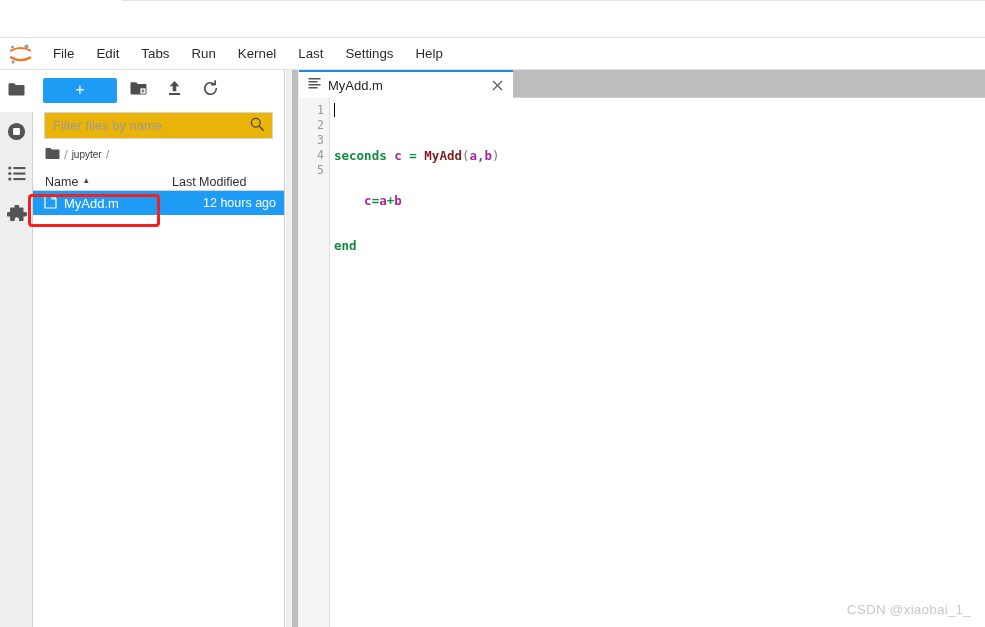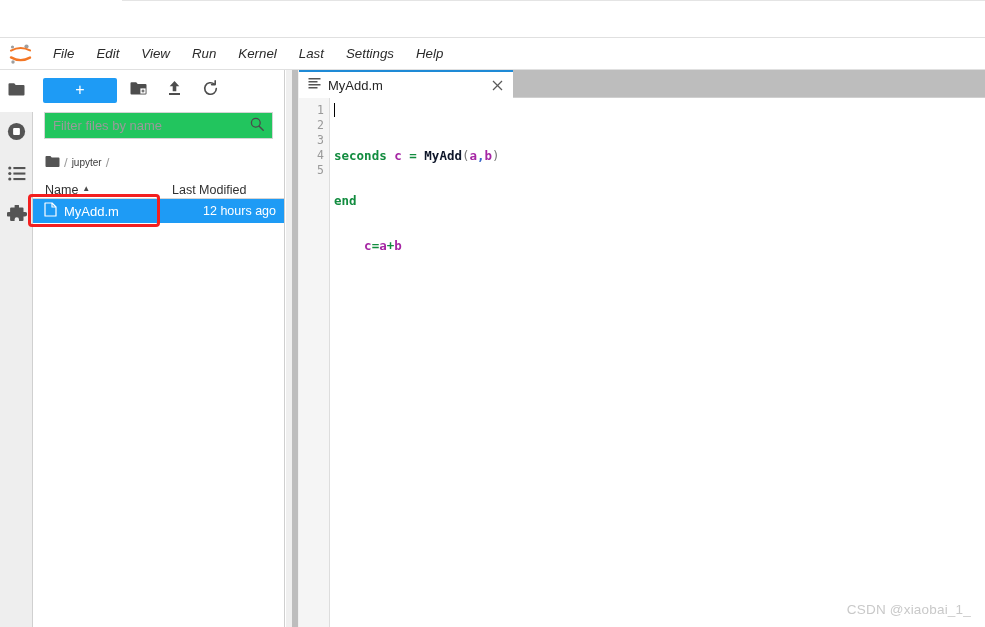--- a/index.html
+++ b/index.html
@@ -14,21 +14,21 @@
 
   
   .top-strip { position:absolute; left:0; top:0; width:985px; height:38px; background:#ffffff; }
   .top-strip-line { position:absolute; left:122px; top:0; width:863px; height:1px; background:#e4e4e4; }
   .top-strip-bottom { position:absolute; left:0; top:37px; width:985px; height:1px; background:#e0e0e0; }
 
   
   .menubar {
     position:absolute; left:0; top:38px; width:985px; height:32px;
     background:#ffffff; border-bottom:1px solid #e0e0e0;
-    display:flex; align-items:center;font-style:italic;
+    display:flex; align-items:center;
   }
   .jp-logo { width:34px; height:32px; position:relative; margin-left:4px; flex:0 0 auto; }
   .menu-items { display:flex; align-items:center; margin-left:4px; }
   .menu-item {
     font-size:13.3px; color:#2b2b2b; padding:3px 11px; cursor:default;
     white-space:nowrap; line-height:17px;
   }
 
   
   .activitybar {
@@ -51,21 +51,21 @@
   .btn-new {
     width:74px; height:25px; background:#1e9bf5; border-radius:2px;
     display:flex; align-items:center; justify-content:center;
     color:#fff; font-size:16px; line-height:1; cursor:pointer;
   }
   .tb-icon {
     width:30px; height:26px; display:flex; align-items:center; justify-content:center;
     color:#4d4d4d; cursor:pointer;
   }
   .fb-filter {
-    margin:2px 11px 8px 11px; height:27px; border:1px solid #d4d4d4; background:#22c55e;
+    margin:2px 11px 0 11px; height:27px; border:1px solid #d4d4d4; background:#eab308;
     display:flex; align-items:center; padding:0 8px;
   }
   .fb-filter input {
     flex:1; border:0; outline:0; font-size:13px; color:#333;
     font-family:"Liberation Sans", sans-serif; background:transparent;
   }
   .fb-filter input::placeholder { color:#9a9a9a; }
   .fb-crumbs { height:31px; display:flex; align-items:center; padding:0 12px; gap:4px; }
   .crumb-sep { color:#9b9b9b; font-size:13px; }
   .crumb-txt { color:#3b3b3b; font-size:10px; }
@@ -117,21 +117,21 @@
   }
   .code {
     flex:1; padding-top:5px; padding-left:4px; position:relative;
     font-family:"DejaVu Sans Mono", monospace; font-size:12.5px; line-height:15px;
     white-space:pre;
   }
   .code .ln { height:15px; }
   .caret { position:absolute; left:4px; top:5px; width:1px; height:14px; background:#000; }
   .k  { color:#128c3f; font-weight:bold; }
   .id { color:#a626a4; font-weight:bold; }
-  .fn { color:#0f172a; font-weight:bold; }
+  .fn { color:#7f1d1d; font-weight:bold; }
   .op { color:#128c3f; font-weight:bold; }
   .pn { color:#777777; }
   .cm { color:#3a63c9; font-weight:bold; }
 
   
   .annot {
     position:absolute; left:28px; top:194px; width:132px; height:33px;
     border:3px solid #f41f1f; border-radius:4px; pointer-events:none;
   }
 
@@ -157,21 +157,21 @@
         <circle cx="8.5" cy="9" r="1.6" fill="#9e9e9e"></circle>
         <circle cx="22.5" cy="8.5" r="2.1" fill="#9e9e9e"></circle>
         <circle cx="9" cy="24" r="1.7" fill="#9e9e9e"></circle>
         <path d="M7 12.6 Q16.5 7.5 26 12.4" stroke="#f37726" stroke-width="2.1" fill="none" stroke-linecap="round"></path>
         <path d="M7 19.4 Q16.5 24.8 26 19.6" stroke="#f37726" stroke-width="2.4" fill="none" stroke-linecap="round"></path>
       </svg>
     </div>
     <div class="menu-items">
       <div class="menu-item">File</div>
       <div class="menu-item">Edit</div>
-      <div class="menu-item">View</div>
+      <div class="menu-item">Tabs</div>
       <div class="menu-item">Run</div>
       <div class="menu-item">Kernel</div>
       <div class="menu-item">Last</div>
       <div class="menu-item">Settings</div>
       <div class="menu-item">Help</div>
     </div>
   </div>
 
   <div class="activitybar">
     <div class="act-icon sel">
@@ -319,22 +319,22 @@
       <div class="gutter">
         <div>1</div>
         <div>2</div>
         <div>3</div>
         <div>4</div>
         <div>5</div>
       </div>
       <div class="code">
         <div class="caret"></div>
         <div class="ln"><span class="k">seconds</span>&nbsp;<span class="id">c</span>&nbsp;<span class="op">=</span>&nbsp;<span class="fn">MyAdd</span><span class="pn">(</span><span class="id">a</span><span class="cm">,</span><span class="id">b</span><span class="pn">)</span></div>
+        <div class="ln">&nbsp;&nbsp;&nbsp;&nbsp;<span class="id">c</span><span class="op">=</span><span class="id">a</span><span class="op">+</span><span class="id">b</span></div>
         <div class="ln"><span class="k">end</span></div>
-        <div class="ln">&nbsp;&nbsp;&nbsp;&nbsp;<span class="id">c</span><span class="op">=</span><span class="id">a</span><span class="op">+</span><span class="id">b</span></div>
         <div class="ln"></div>
         <div class="ln"></div>
       </div>
     </div>
   </div>
 
   <div class="annot"></div>
 
   <div class="watermark">CSDN @xiaobai_1_</div>
 </div>

